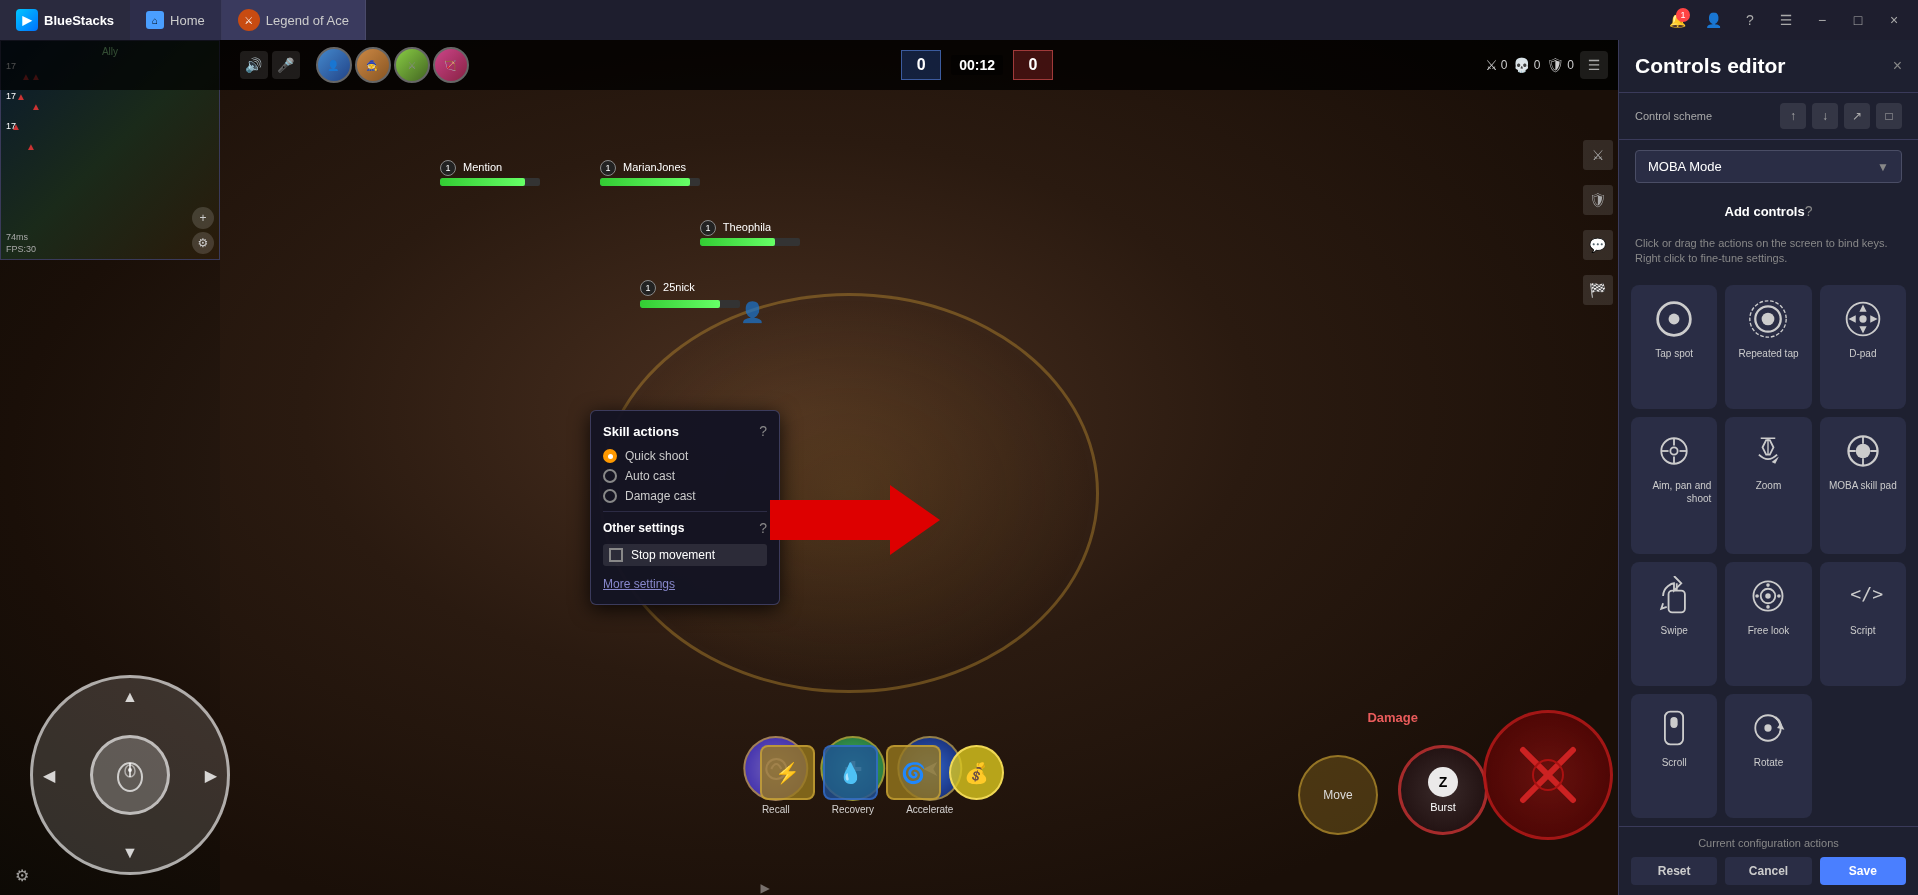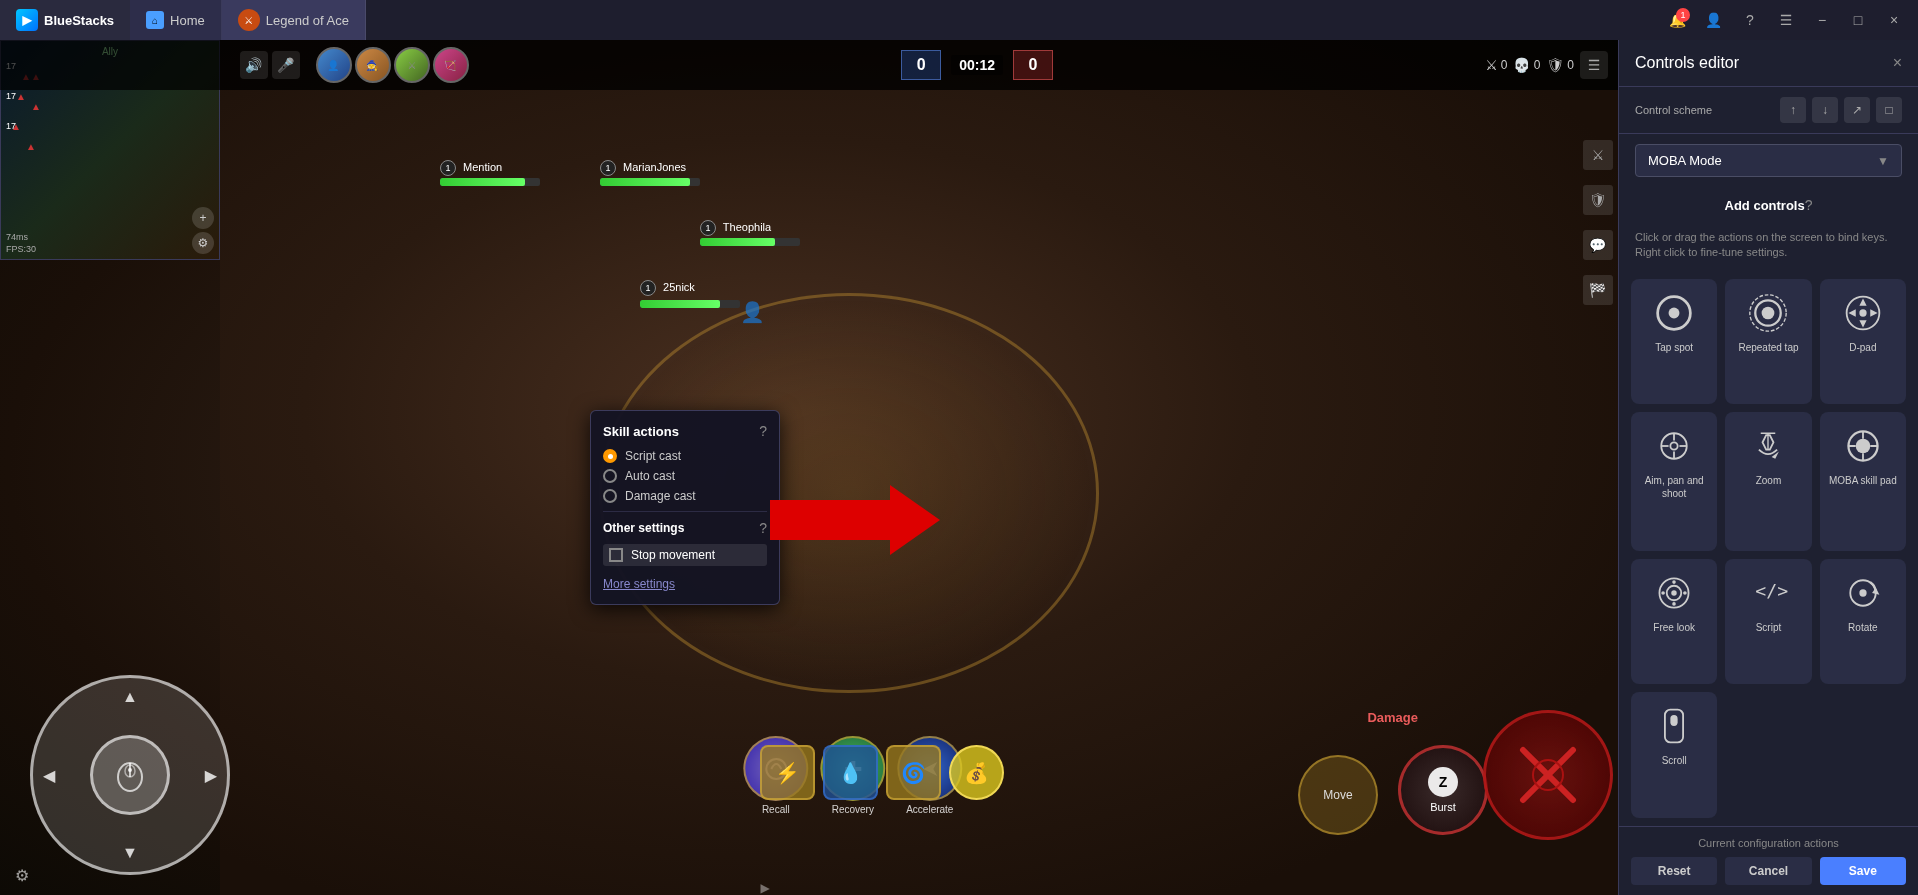--- a/index.html
+++ b/index.html
@@ -443,22 +443,22 @@
     }
     .controls-panel-header {
       display: flex;
       align-items: center;
       justify-content: space-between;
       padding: 14px 16px;
       border-bottom: 1px solid #3a3a5a;
     }
     .controls-title {
       color: #ffffff;
-      font-size: 16px;
-      font-weight: 400;
+      font-size: 21px;
+      font-weight: 700;
     }
     .controls-close {
       color: #888;
       font-size: 16px;
       cursor: pointer;
     }
     .controls-scheme-row {
       display: flex;
       align-items: center;
       justify-content: space-between;
@@ -531,21 +531,21 @@
     .control-icon {
       width: 44px;
       height: 44px;
       display: flex;
       align-items: center;
       justify-content: center;
     }
     .control-label {
       color: #cccccc;
       font-size: 10px;
-      text-align: center;
+      text-align: right;
       line-height: 1.3;
     }
 
     
     .ctrl-svg { width: 40px; height: 40px; }
 
     .controls-footer {
       border-top: 1px solid #3a3a5a;
       padding: 10px 12px;
     }
@@ -827,21 +827,21 @@
     </div>
 
     <div class="skill-popup">
       <div class="skill-popup-header">
         <span class="skill-popup-title">Skill actions</span>
         <span style="color:#888;font-size:14px;cursor:pointer;">?</span>
       </div>
 
       <div class="skill-option">
         <div class="radio-dot active"></div>
-        <span class="skill-option-label">Script cast</span>
+        <span class="skill-option-label">Quick shoot</span>
       </div>
       <div class="skill-option">
         <div class="radio-dot"></div>
         <span class="skill-option-label">Auto cast</span>
       </div>
       <div class="skill-option">
         <div class="radio-dot"></div>
         <span class="skill-option-label">Damage cast</span>
       </div>
 
@@ -1042,20 +1042,31 @@
         <div class="control-icon">
           <svg class="ctrl-svg" viewBox="0 0 44 44">
             <circle cx="22" cy="22" r="16" fill="none" stroke="#cccccc" stroke-width="2.5"></circle>
             <circle cx="22" cy="22" r="8" fill="#cccccc"></circle>
             <path d="M22 6 L22 14 M22 30 L22 38 M6 22 L14 22 M30 22 L38 22" stroke="#cccccc" stroke-width="2"></path>
           </svg>
         </div>
         <span class="control-label">MOBA skill pad</span>
       </div>
 
+      <div class="control-item">
+        <div class="control-icon">
+          <svg class="ctrl-svg" viewBox="0 0 44 44">
+            <path d="M10 22 C10 12 20 8 22 8 L22 16 L30 8 L22 0" fill="none" stroke="#cccccc" stroke-width="2"></path>
+            <rect x="16" y="16" width="18" height="24" rx="4" fill="none" stroke="#cccccc" stroke-width="2"></rect>
+            <line x1="25" y1="16" x2="25" y2="8" stroke="#cccccc" stroke-width="2"></line>
+            <path d="M10 30 L8 36 L14 34" fill="none" stroke="#cccccc" stroke-width="2"></path>
+          </svg>
+        </div>
+        <span class="control-label">Swipe</span>
+      </div>
 
       <div class="control-item">
         <div class="control-icon">
           <svg class="ctrl-svg" viewBox="0 0 44 44">
             <circle cx="22" cy="22" r="16" fill="none" stroke="#cccccc" stroke-width="2"></circle>
             <circle cx="22" cy="22" r="8" fill="none" stroke="#cccccc" stroke-width="2"></circle>
             <circle cx="22" cy="22" r="3" fill="#cccccc"></circle>
             <circle cx="22" cy="10" r="2" fill="#cccccc"></circle>
             <circle cx="22" cy="34" r="2" fill="#cccccc"></circle>
             <circle cx="10" cy="22" r="2" fill="#cccccc"></circle>
@@ -1071,37 +1082,37 @@
           <svg class="ctrl-svg" viewBox="0 0 44 44">
             <text x="8" y="26" font-size="20" fill="#cccccc" font-family="monospace">&lt;/&gt;</text>
           </svg>
         </div>
         <span class="control-label">Script</span>
       </div>
 
       <div class="control-item">
         <div class="control-icon">
           <svg class="ctrl-svg" viewBox="0 0 44 44">
+            <rect x="12" y="4" width="20" height="36" rx="6" fill="none" stroke="#cccccc" stroke-width="2"></rect>
+            <rect x="18" y="10" width="8" height="12" rx="4" fill="#cccccc"></rect>
+          </svg>
+        </div>
+        <span class="control-label">Scroll</span>
+      </div>
+
+      <div class="control-item">
+        <div class="control-icon">
+          <svg class="ctrl-svg" viewBox="0 0 44 44">
             <circle cx="22" cy="22" r="14" fill="none" stroke="#cccccc" stroke-width="2"></circle>
             <circle cx="22" cy="22" r="4" fill="#cccccc"></circle>
             <path d="M30 10 A14 14 0 0 1 36 22" fill="none" stroke="#cccccc" stroke-width="2.5"></path>
             <polygon points="36,16 40,24 32,22" fill="#cccccc"></polygon>
           </svg>
         </div>
         <span class="control-label">Rotate</span>
-      </div>
-
-      <div class="control-item">
-        <div class="control-icon">
-          <svg class="ctrl-svg" viewBox="0 0 44 44">
-            <rect x="12" y="4" width="20" height="36" rx="6" fill="none" stroke="#cccccc" stroke-width="2"></rect>
-            <rect x="18" y="10" width="8" height="12" rx="4" fill="#cccccc"></rect>
-          </svg>
-        </div>
-        <span class="control-label">Scroll</span>
       </div>
 
     </div>
 
     <div class="controls-footer">
       <div class="footer-title">Current configuration actions</div>
       <div class="footer-buttons">
         <div class="footer-btn reset">Reset</div>
         <div class="footer-btn cancel">Cancel</div>
         <div class="footer-btn save">Save</div>

